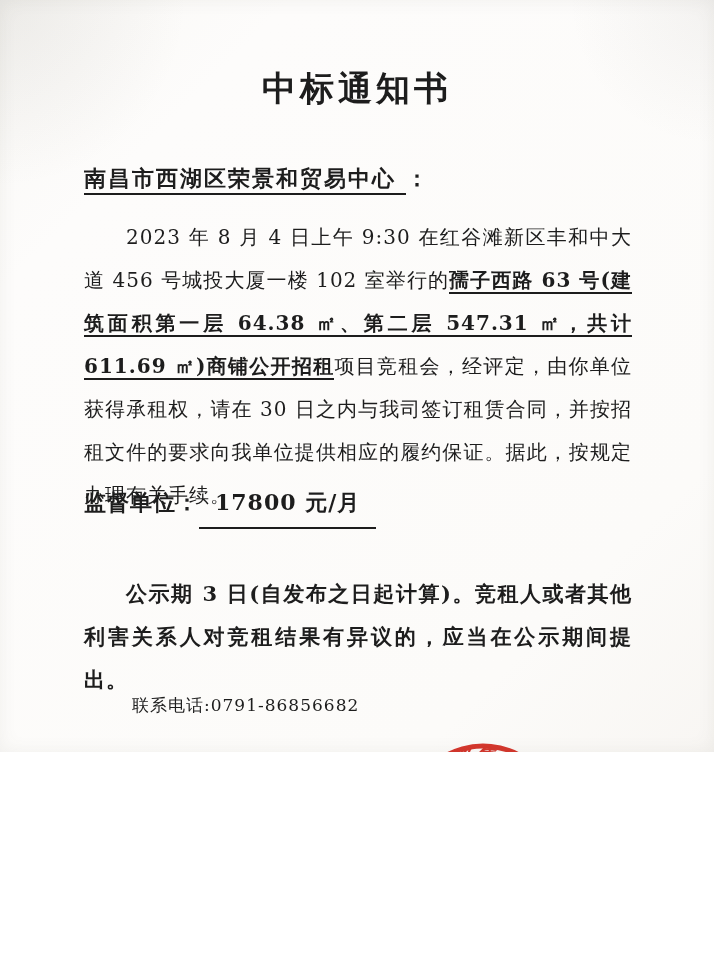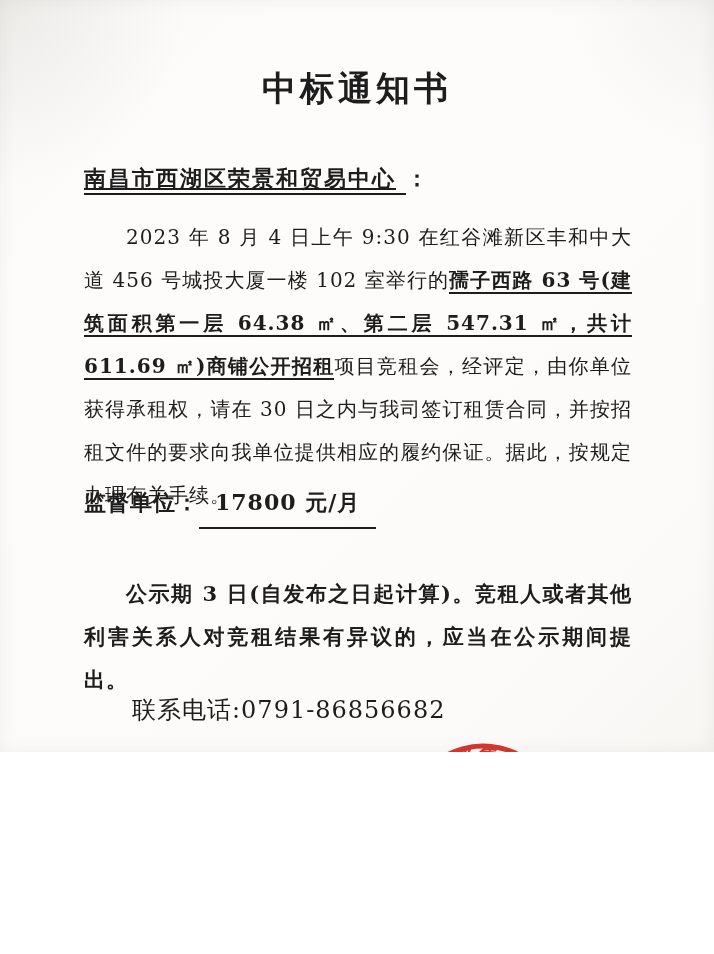--- a/index.html
+++ b/index.html
@@ -15,37 +15,37 @@
     font-family:"DejaVu Serif","Liberation Serif",serif;
     color:#1d1d1d;
   }
   .title{
     position:absolute;top:66px;left:0;right:0;
     text-align:center;
     font-size:34px;font-weight:bold;letter-spacing:4px;
   }
   .content{position:absolute;left:84px;width:548px;}
   .addressee{top:164px;font-size:22px;font-weight:bold;letter-spacing:2px;}
-  .addressee .uline{border-bottom:2px solid #1d1d1d;padding:0 10px 2px 0;text-decoration:underline;}
+  .addressee .uline{border-bottom:2px solid #1d1d1d;padding:0 10px 2px 0;}
   .body-para{
     top:216px;
     font-size:20px;line-height:43px;letter-spacing:1px;
     text-align:justify;
   }
   .body-para .indent{display:inline-block;width:42px;}
   .bu{font-weight:bold;border-bottom:2px solid #1d1d1d;}
   .result{top:488px;font-size:22px;font-weight:bold;letter-spacing:1px;}
   .result .value{border-bottom:2px solid #1d1d1d;padding:0 16px 12px 16px;}
   .notice{
     top:572px;
     font-size:21px;line-height:43px;letter-spacing:1px;
     text-align:justify;text-indent:2em;font-weight:bold;
   }
   .supervisor{top:651px;font-size:21px;letter-spacing:1px;padding-left:42px;}
-  .phone{top:694px;font-size:24px;letter-spacing:1px;padding-left:48px;}
+  .phone{top:694px;font-size:17px;letter-spacing:1px;padding-left:48px;}
   .lessor{position:absolute;left:224px;top:815px;font-size:21px;letter-spacing:1.5px;}
   .docdate{position:absolute;left:388px;top:856px;font-size:21px;letter-spacing:1px;}
   .stamp{
     position:absolute;left:373px;top:712px;width:220px;height:220px;
     mix-blend-mode:multiply;opacity:.93;
     transform:rotate(6deg);
   }
 </style>
 </head>
 <body>

